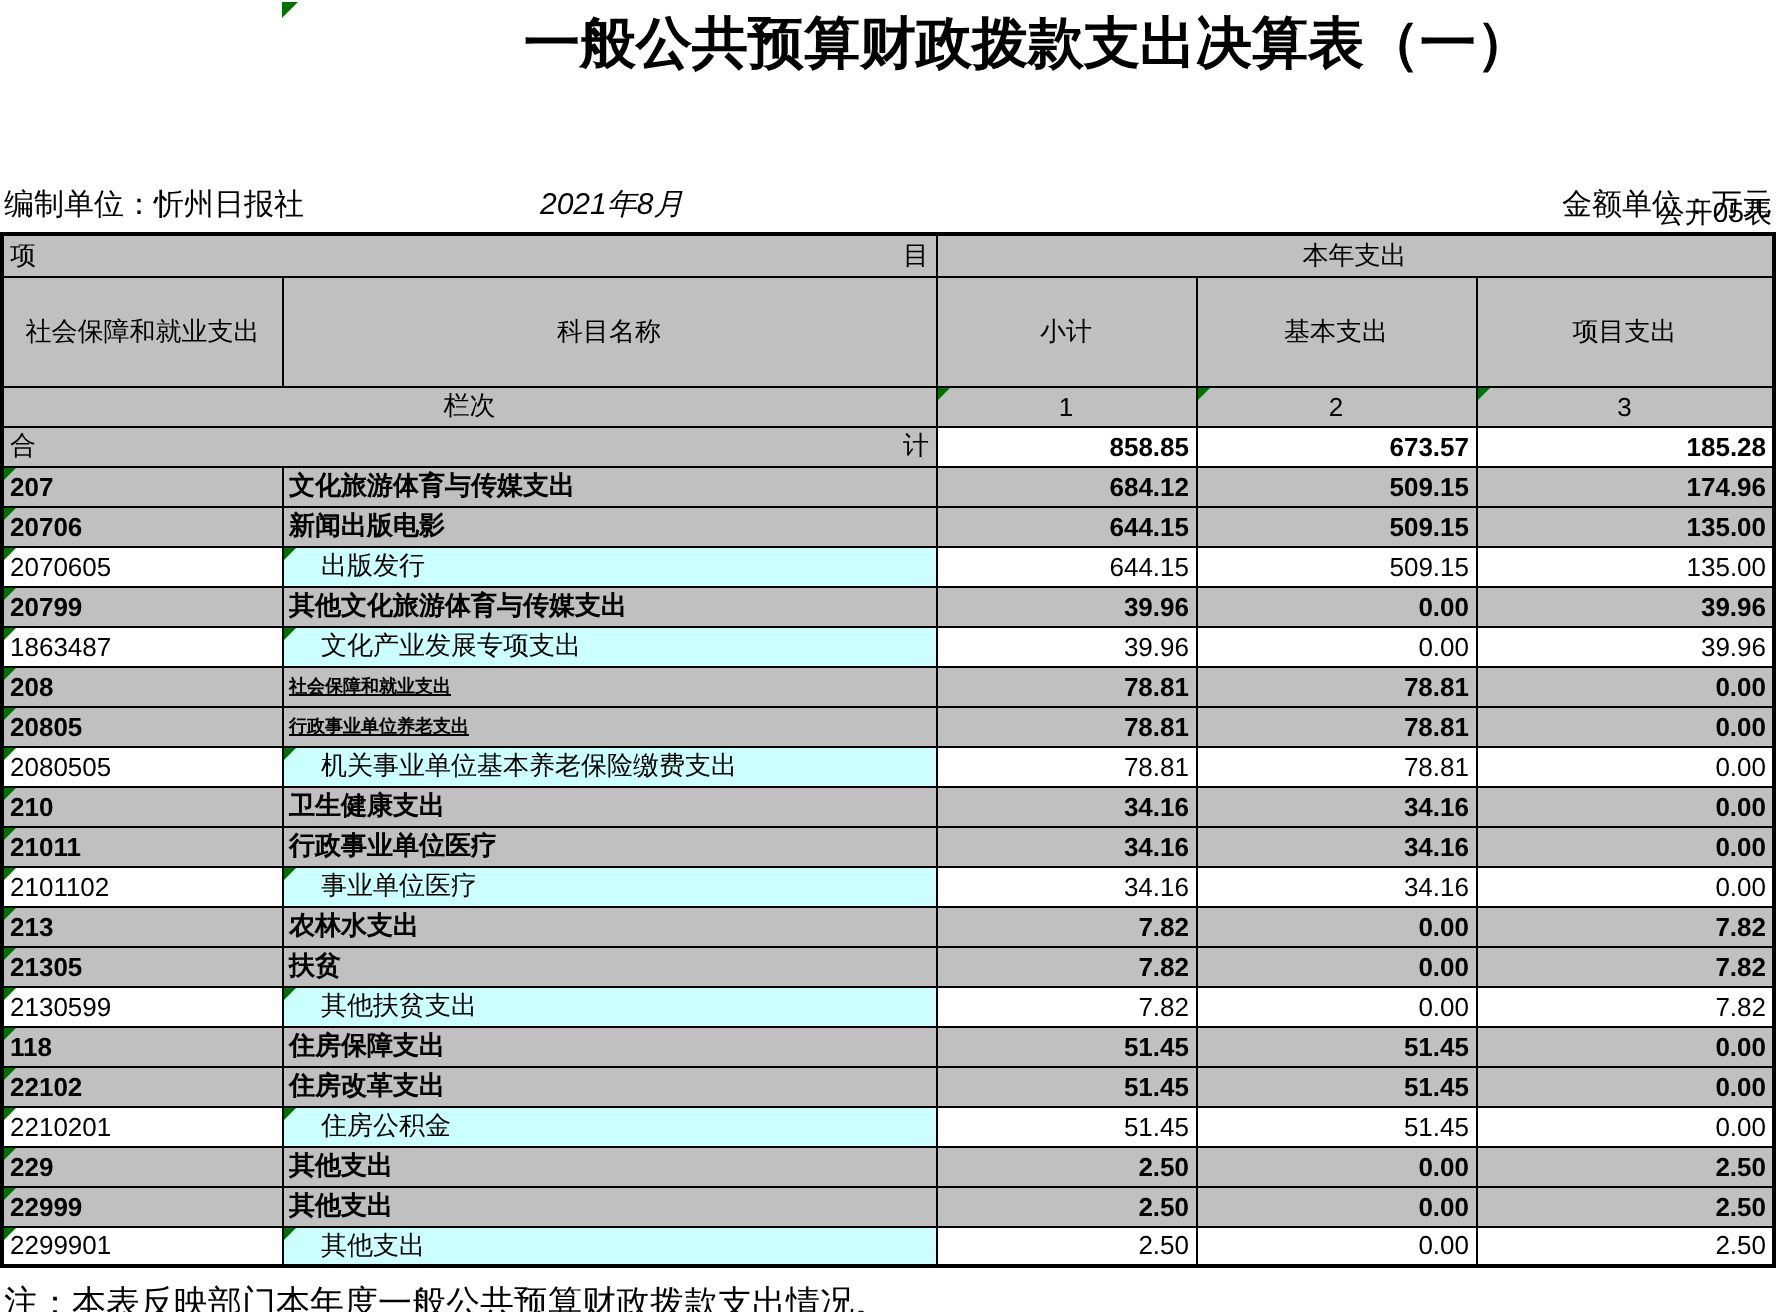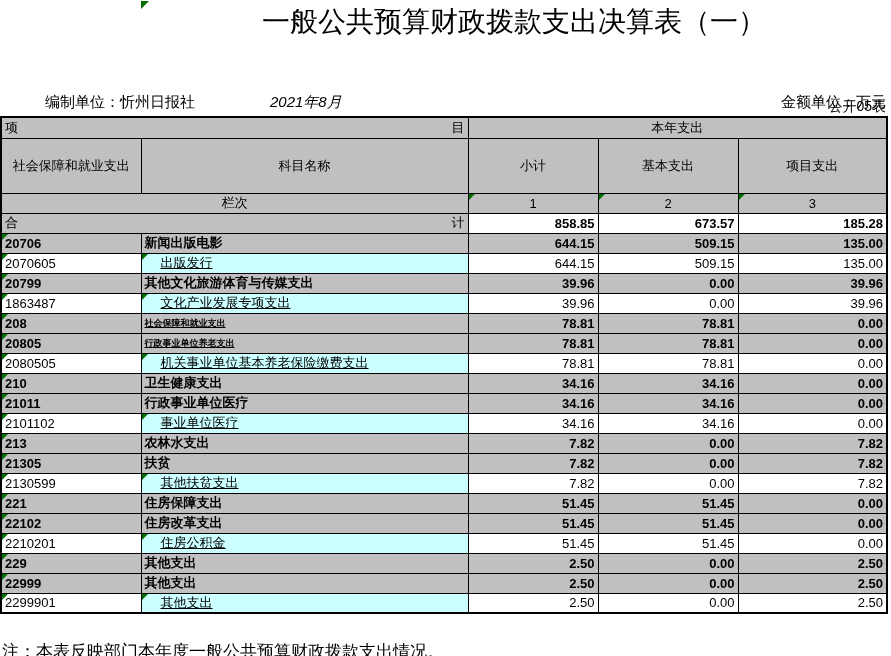--- a/index.html
+++ b/index.html
@@ -1,47 +1,47 @@
 <!DOCTYPE html>
 <html><head>
 <meta charset="utf-8">
 <style>
   html,body{margin:0;padding:0;}
   body{
     width:891px;height:656px;position:relative;background:#fff;color:#000;
     font-family:"Liberation Sans", sans-serif;overflow:hidden;
   }
   .title{
-    position:absolute;left:262px;top:3px;font-size:28px;font-weight:normal;
+    position:absolute;left:262px;top:3px;font-size:28px;font-weight:bold;
     white-space:nowrap;letter-spacing:0px;
   }
   .top-tri{
     position:absolute;left:141px;top:1px;width:0;height:0;
     border-top:8px solid #007000;border-right:8px solid transparent;
   }
   .pub-code{position:absolute;right:5px;top:74px;font-size:14px;margin-top:24px;}
   .info-unit{
     position:absolute;left:2px;top:93px;font-size:15px;white-space:nowrap;
-    width:193px;overflow:hidden;display:inline-block;text-align:right;
+    width:193px;overflow:hidden;display:inline-block;
   }
   .info-period{position:absolute;left:270px;top:93px;font-size:15px;white-space:nowrap;font-style:italic;}
   .info-amount{position:absolute;right:5px;top:93px;font-size:15px;white-space:nowrap;}
   table.main{
     position:absolute;left:0;top:116px;border-collapse:collapse;table-layout:fixed;
     width:886px;border:2px solid #000;
   }
   td,th{
     border:1px solid #000;font-size:13px;font-weight:normal;padding:0 3px;
     overflow:hidden;white-space:nowrap;vertical-align:middle;
   }
   tr{height:20px;}
   tr.rowA{height:21px;}
   tr.rowB{height:55px;}
   .g{background:#C0C0C0;}
-  .cy{background:#CCFFFF;text-decoration:underline;}
+  .cy{background:#CCFFFF;}
   .b{font-weight:bold;}
   .num{text-align:right;}
   .ctr{text-align:center;}
   .ind{padding-left:19px;}
   .small{font-size:9px;text-decoration:underline;}
   .tri{position:relative;}
   .tri::before{
     content:"";position:absolute;left:0;top:0;width:0;height:0;
     border-top:6px solid #007000;border-right:6px solid transparent;
   }
@@ -96,20 +96,27 @@
           <span>计</span>
         </div>
       </td>
       <td class="num b">858.85</td>
       <td class="num b">673.57</td>
       <td class="num b">185.28</td>
     </tr>
   </tbody>
   <tbody>
       <tr>
+        <td class="tri g b">207</td>
+        <td class="g b">文化旅游体育与传媒支出</td>
+        <td class="num g b">684.12</td>
+        <td class="num g b">509.15</td>
+        <td class="num g b">174.96</td>
+      </tr>
+      <tr>
         <td class="tri g b">20706</td>
         <td class="g b">新闻出版电影</td>
         <td class="num g b">644.15</td>
         <td class="num g b">509.15</td>
         <td class="num g b">135.00</td>
       </tr>
       <tr>
         <td class="tri">2070605</td>
         <td class="cy tri ind">出版发行</td>
         <td class="num">644.15</td>
@@ -187,21 +194,21 @@
         <td class="num g b">7.82</td>
       </tr>
       <tr>
         <td class="tri">2130599</td>
         <td class="cy tri ind">其他扶贫支出</td>
         <td class="num">7.82</td>
         <td class="num">0.00</td>
         <td class="num">7.82</td>
       </tr>
       <tr>
-        <td class="tri g b">221</td>
+        <td class="tri g b">118</td>
         <td class="g b">住房保障支出</td>
         <td class="num g b">51.45</td>
         <td class="num g b">51.45</td>
         <td class="num g b">0.00</td>
       </tr>
       <tr>
         <td class="tri g b">22102</td>
         <td class="g b">住房改革支出</td>
         <td class="num g b">51.45</td>
         <td class="num g b">51.45</td>

